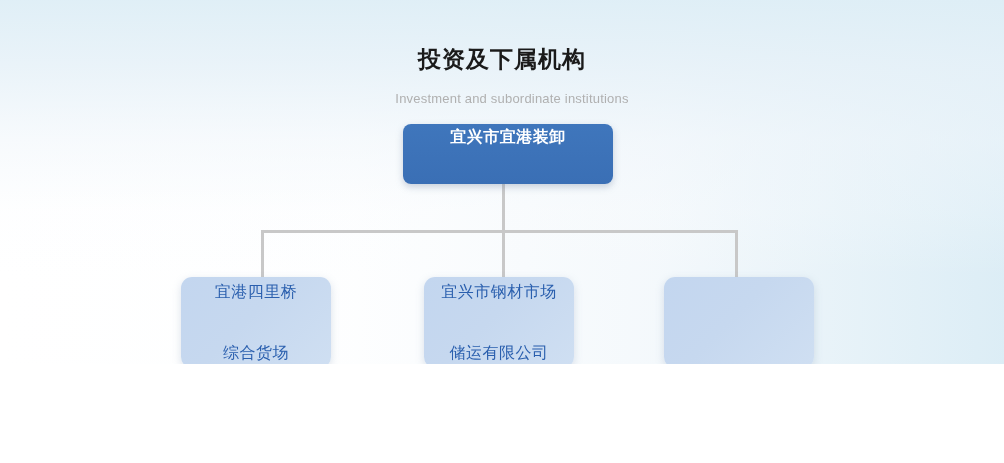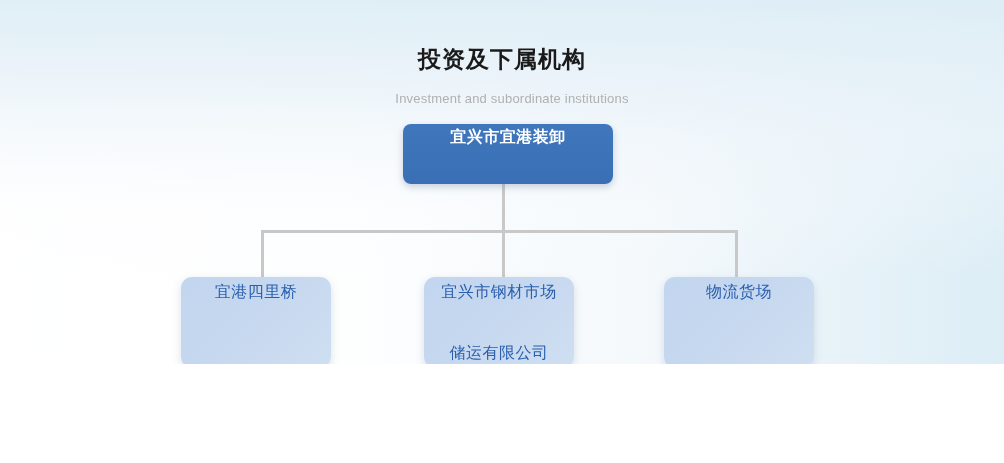--- a/index.html
+++ b/index.html
@@ -134,24 +134,24 @@
   <div class="conn conn-h" id="conn-bus"></div>
   <div class="conn conn-v" id="conn-drop-left"></div>
   <div class="conn conn-v" id="conn-drop-right"></div>
 
   <div class="node node-root" id="node-root">
     <div class="node-line">宜兴市宜港装卸</div>
   </div>
 
   <div class="node node-child" id="node-child-0">
     <div class="node-line">宜港四里桥</div>
+    <div class="node-line">综合货场</div>
   </div>
 
   <div class="node node-child" id="node-child-1">
     <div class="node-line">宜兴市钢材市场</div>
     <div class="node-line">储运有限公司</div>
   </div>
 
   <div class="node node-child" id="node-child-2">
-    <div class="node-line">物流货场</div>
   </div>
 
 </div>
 
 </body></html>

